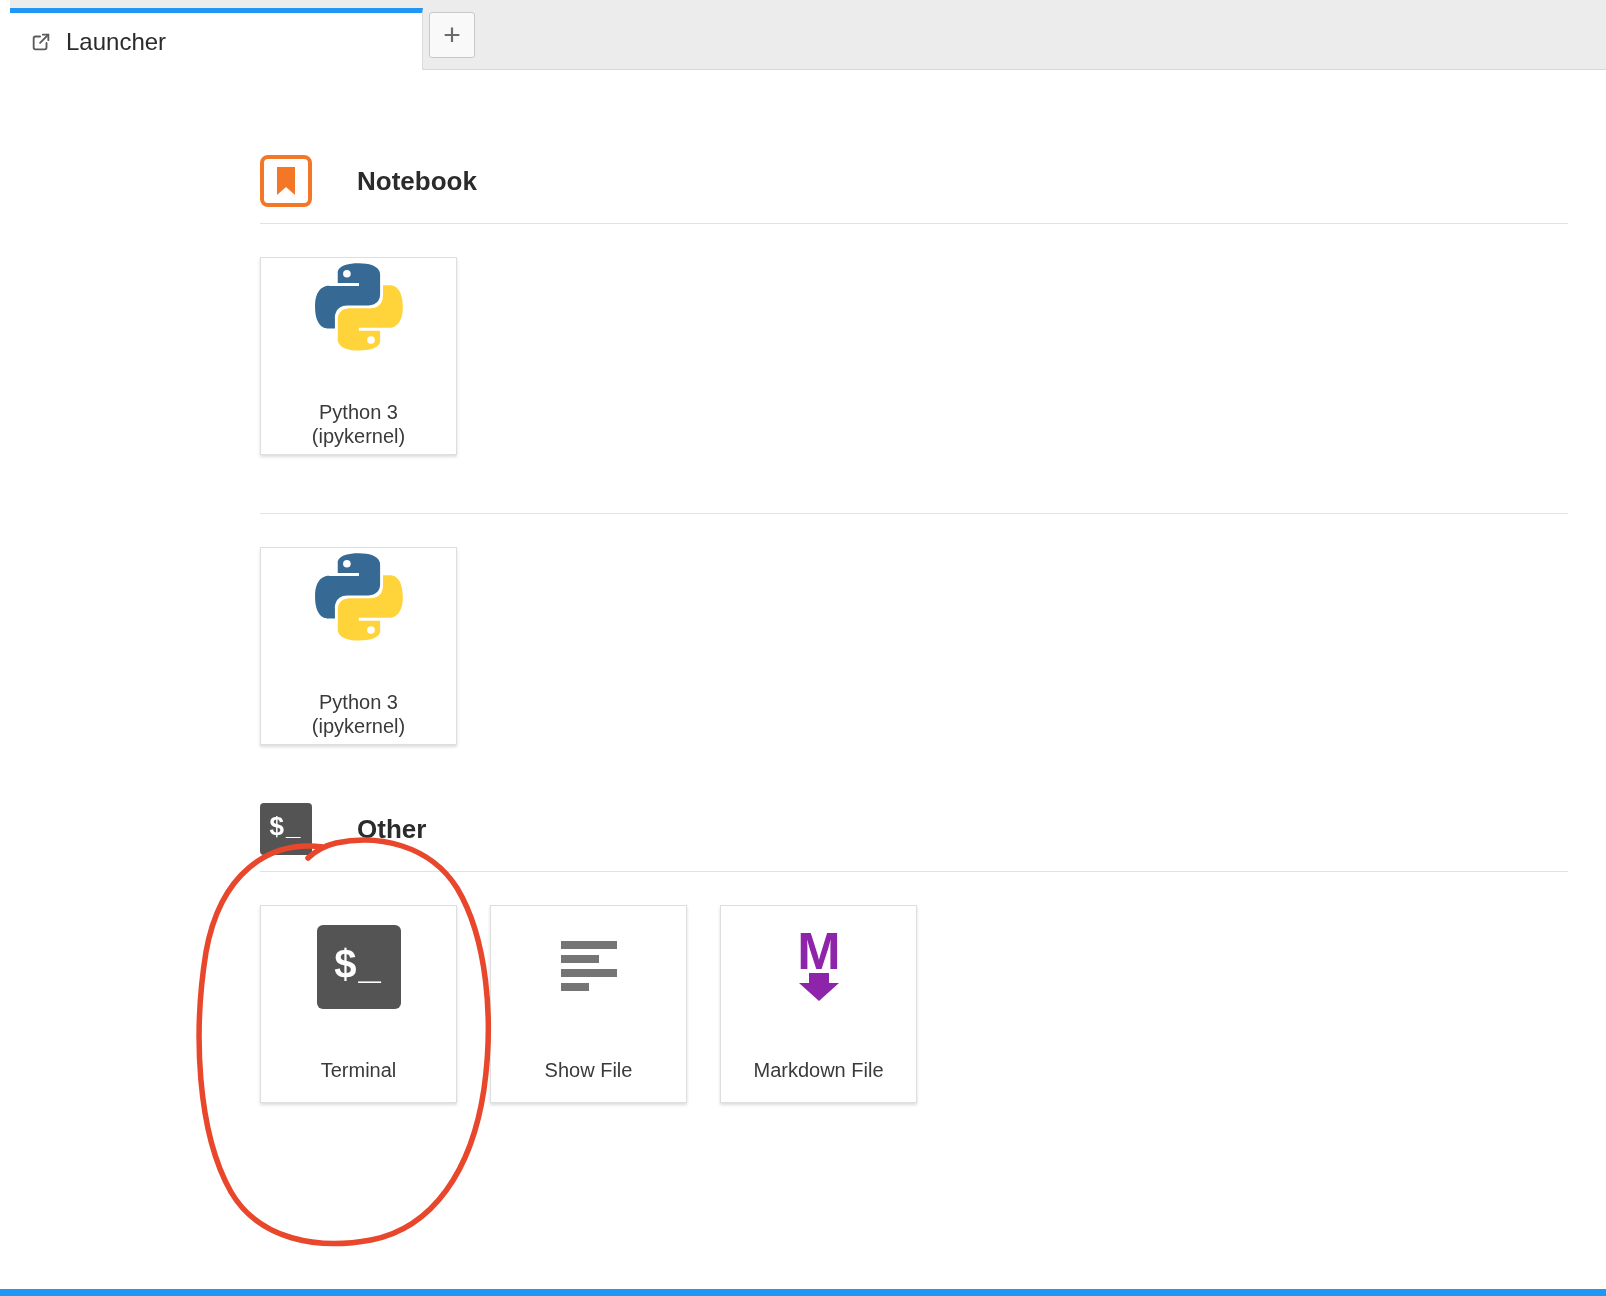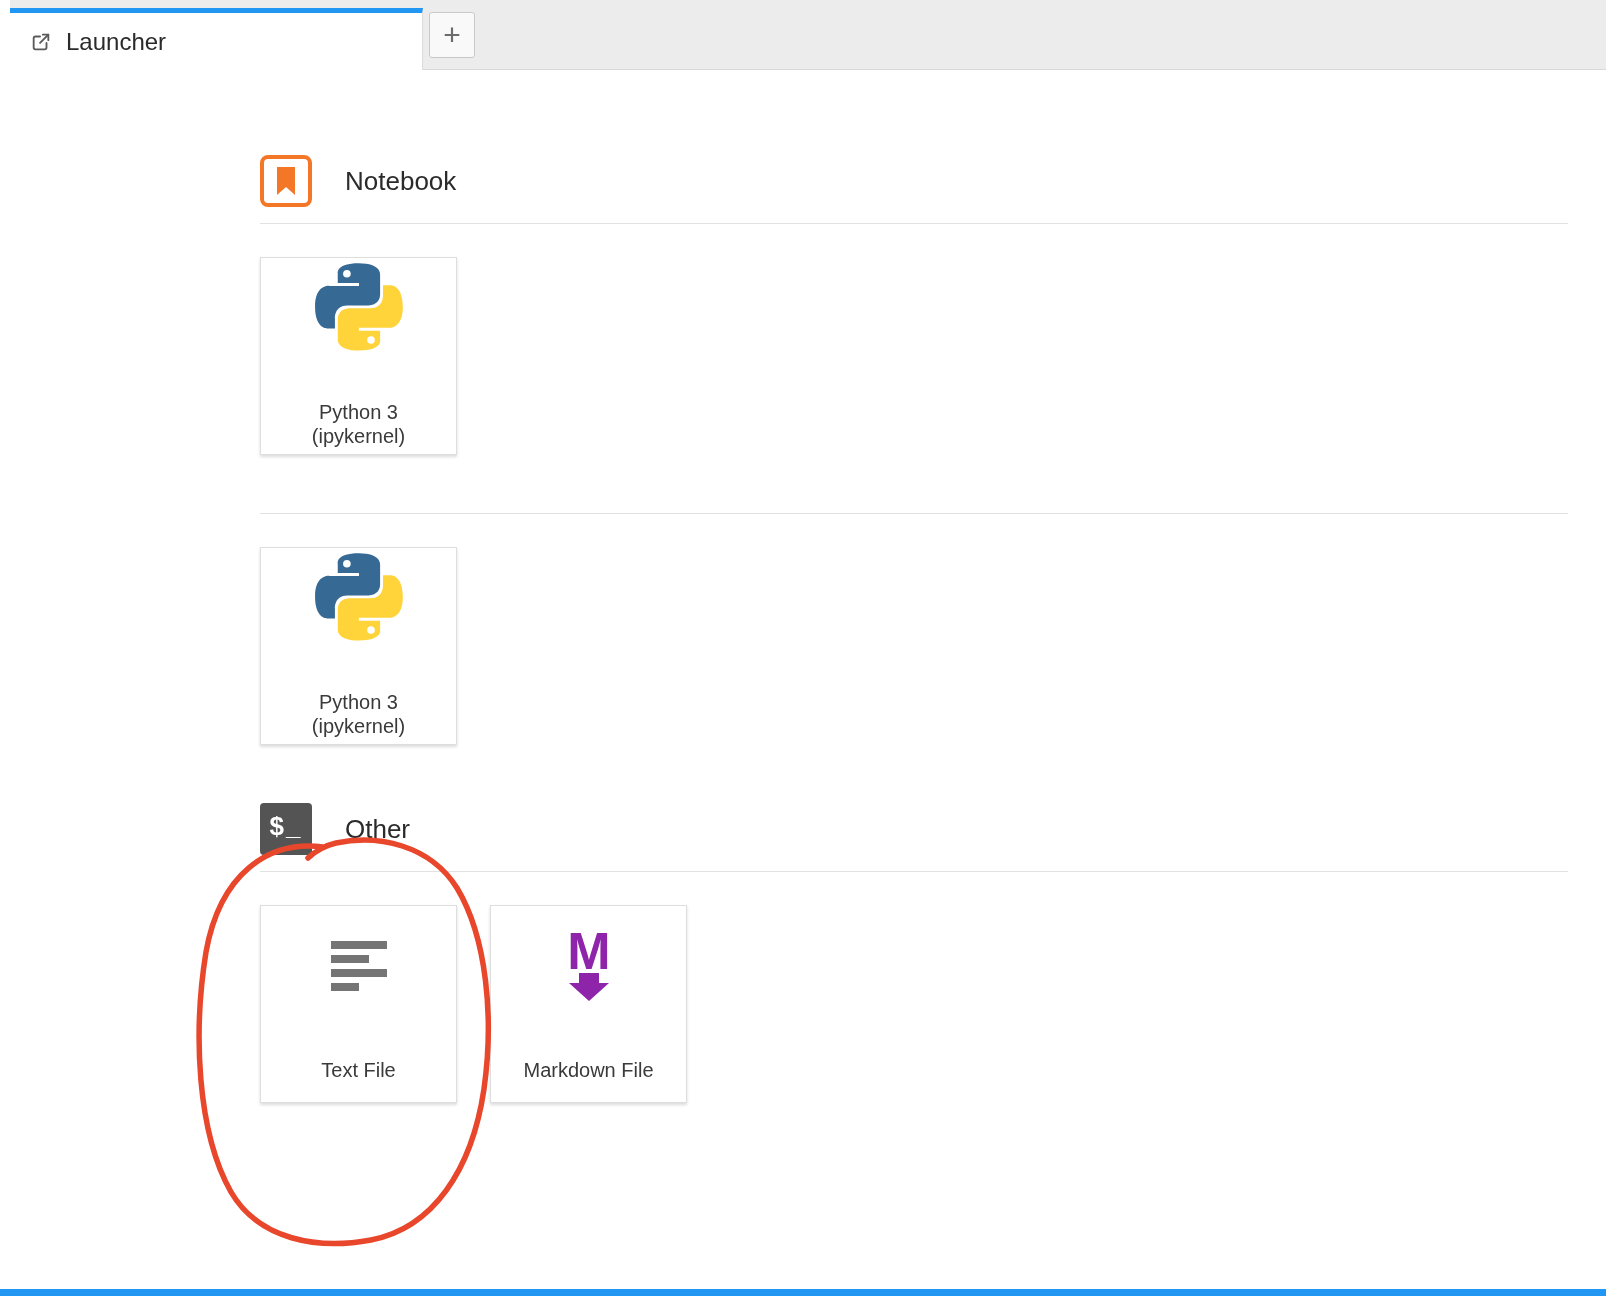--- a/index.html
+++ b/index.html
@@ -50,21 +50,21 @@
     display:flex; align-items:center; justify-content:center;
     padding:0; line-height:1;
     font-family:"Liberation Sans", sans-serif;
     cursor:pointer;
   }
 
   
   .content { padding:85px 38px 0 260px; }
   section { margin-bottom:58px; }
   .section-header { display:flex; align-items:center; gap:29px; height:52px; }
-  .section-title { font-size:26px; font-weight:400; color:#2b2b2b; margin:4px; }
+  .section-title { font-size:26px; font-weight:700; color:#2b2b2b; margin:16px; }
   .section-icon { width:52px; height:52px; flex:0 0 52px; display:block; }
   hr.section-rule { border:none; border-top:1px solid #e2e2e2; margin:16px 0 0 0; }
   .card-row { display:flex; gap:33px; margin-top:33px; }
   .card {
     width:197px; height:198px;
     background:#fff;
     border:1px solid #dedede;
     box-shadow:0 2px 3px rgba(0,0,0,.14);
     display:flex; flex-direction:column; align-items:center; justify-content:center;
     gap:22px;
@@ -170,29 +170,33 @@
   </section>
 
   <section>
     <div class="section-header">
       <span class="term-icon small section-icon"></span>
       <h2 class="section-title">Other</h2>
     </div>
     <hr class="section-rule">
     <div class="card-row">
 
+      <div class="card">
+        <span class="term-icon large"></span>
+        <div class="card-label">Terminal</div>
+      </div>
 
       <div class="card">
         <svg class="icon-84" viewBox="0 0 84 84">
           <rect x="14" y="16" width="56" height="8" fill="#757575"></rect>
           <rect x="14" y="30" width="38" height="8" fill="#757575"></rect>
           <rect x="14" y="44" width="56" height="8" fill="#757575"></rect>
           <rect x="14" y="58" width="28" height="8" fill="#757575"></rect>
         </svg>
-        <div class="card-label">Text File</div>
+        <div class="card-label">Show File</div>
       </div>
 
       <div class="card">
         <svg class="icon-84" viewBox="0 0 84 84">
           <text x="42" y="44" text-anchor="middle" font-family="Liberation Sans, sans-serif" font-size="52" font-weight="bold" fill="#8e24aa">M</text>
           <rect x="32" y="48" width="20" height="10" fill="#8e24aa"></rect>
           <polygon points="22,58 62,58 42,76" fill="#8e24aa"></polygon>
         </svg>
         <div class="card-label">Markdown File</div>
       </div>

